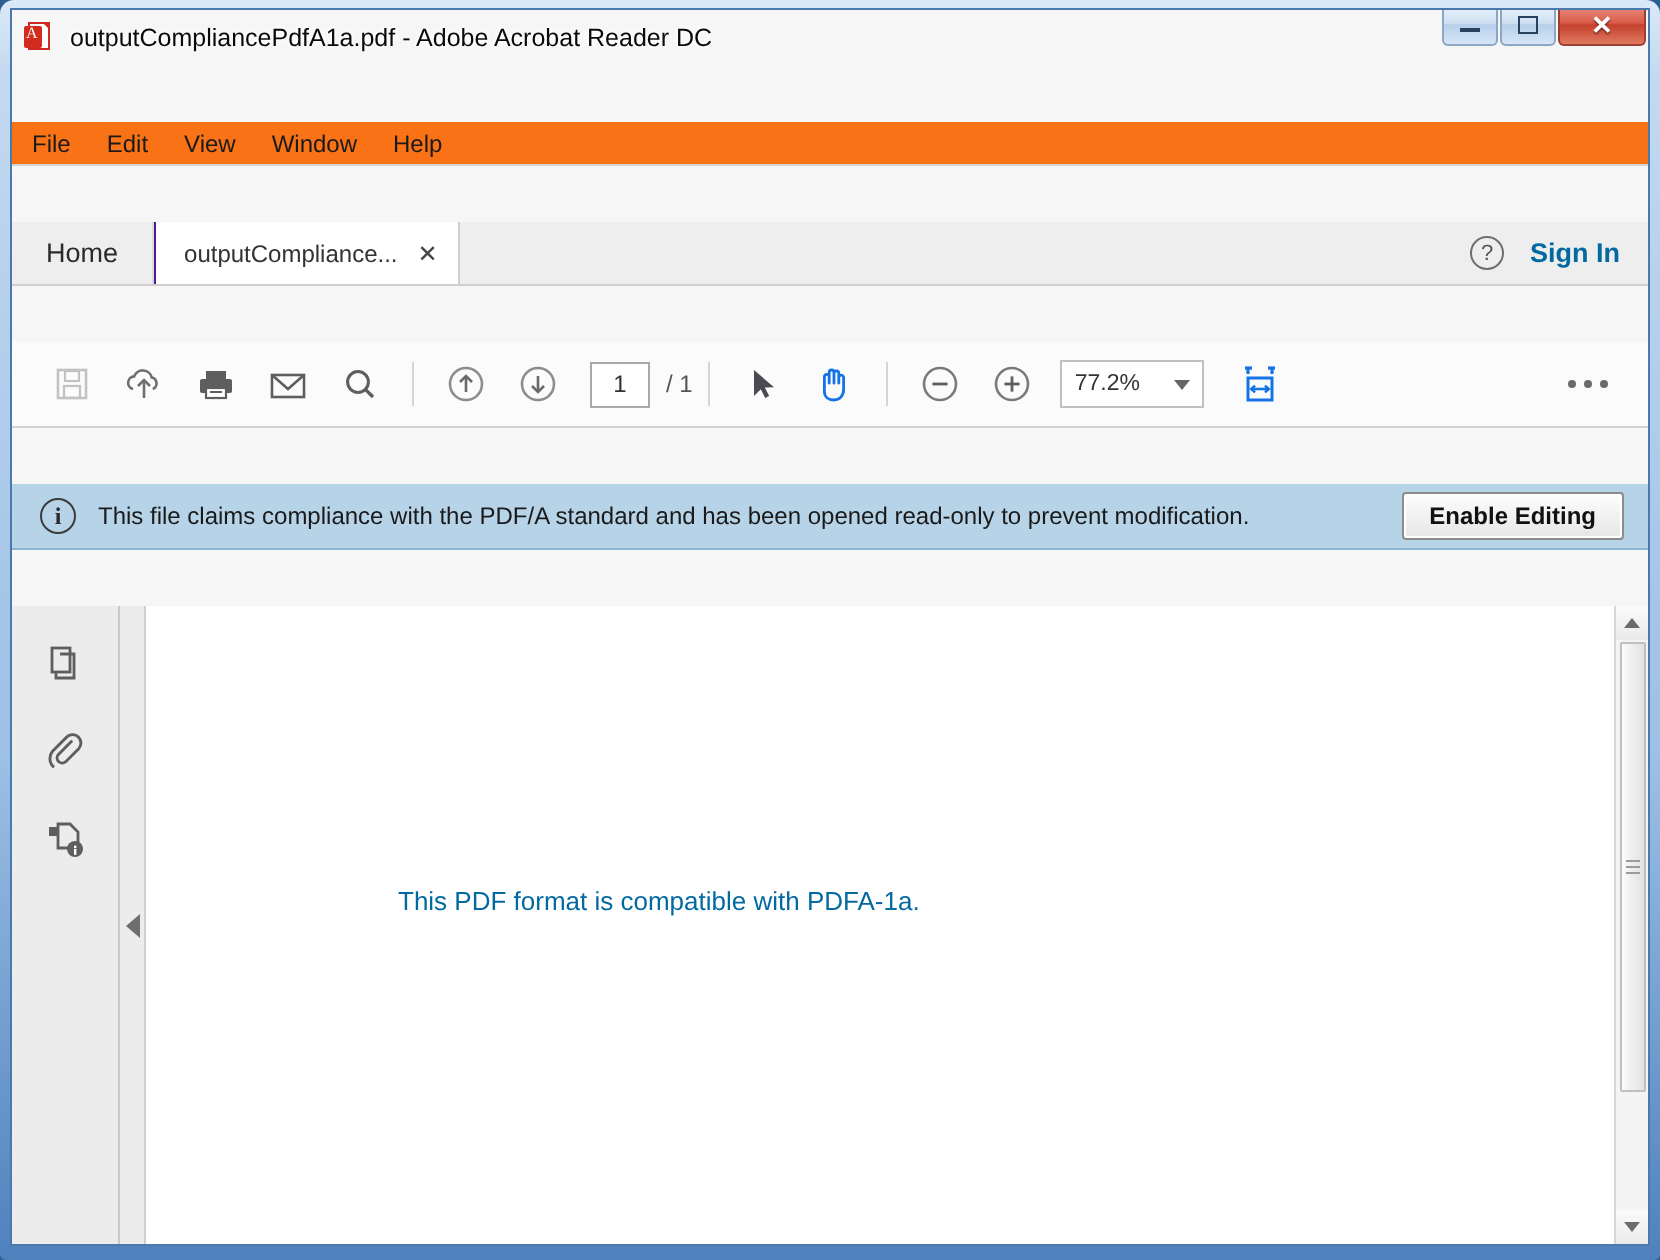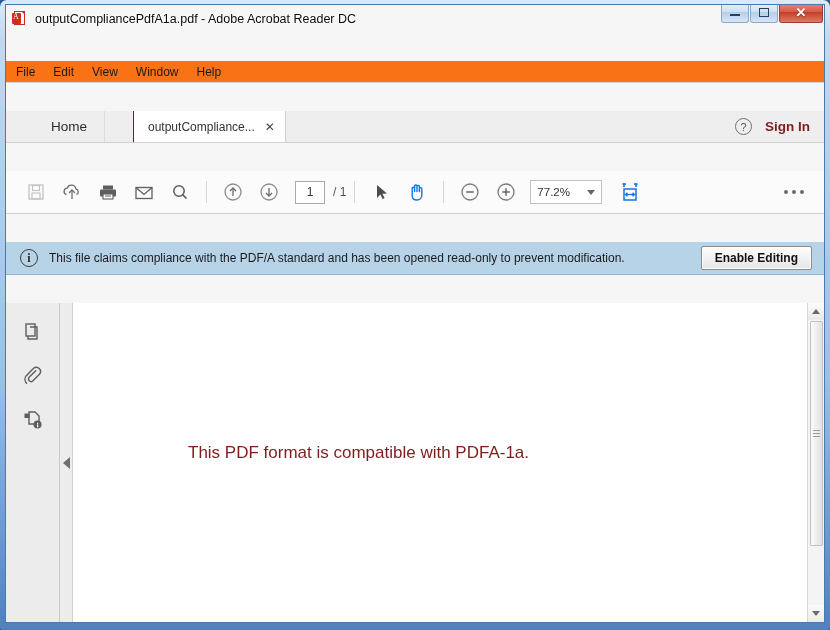--- a/index.html
+++ b/index.html
@@ -110,21 +110,20 @@
     background: #eeeeee;
     border-bottom: 1px solid #cfcfcf;
     display: flex; align-items: stretch;
     position: relative;
   }
   .tab {
     display: flex; align-items: center;
     padding: 0 19px;
     font-size: 13.5px; color: #2b2b2b;
     border-right: 1px solid #dcdcdc;
-    margin-left: 28px;
   }
   .tab.home { padding: 0 17px; }
   .tab.doc {
     background: #ffffff;
     border-right: 1px solid #cfcfcf;
     border-left: 1px solid #4c1d95;
     padding: 0 10px 0 14px;
     font-size: 12px;
     gap: 10px;
     color: #333;
@@ -138,21 +137,21 @@
     display: flex; align-items: center;
     gap: 13px; padding-right: 14px;
   }
   .help-icon {
     width: 17px; height: 17px; border-radius: 50%;
     border: 1.4px solid #6f6f6f;
     display: flex; align-items: center; justify-content: center;
     font-size: 11px; color: #555;
   }
   .signin {
-    font-size: 13.5px; color: #7f1d1d; font-weight: bold;
+    font-size: 13.5px; color: #0369a1; font-weight: bold;
   }
 
   
   .toolbar {
     height: 43px; flex: none;
     background: #fbfbfb;
     border-bottom: 1px solid #d2d2d2;
     display: flex; align-items: center;
     padding: 0 12px;
     gap: 0px;
@@ -255,22 +254,22 @@
   }
   .page-area {
     flex: 1; min-width: 0;
     background: #ffffff;
     margin-left: 13px;
     position: relative;
     overflow: hidden;
   }
   .doc-text {
     position: absolute;
-    left: 115px; top: 140px;
-    font-size: 17px; color: #7f1d1d;
+    left: 126px; top: 140px;
+    font-size: 13px; color: #0369a1;
     font-family: "Liberation Sans", sans-serif;
   }
 
   
   .vscroll {
     width: 17px; flex: none;
     background: #f0f0f0;
     border-left: 1px solid #d6d6d6;
     display: flex; flex-direction: column; align-items: center;
     position: relative;

